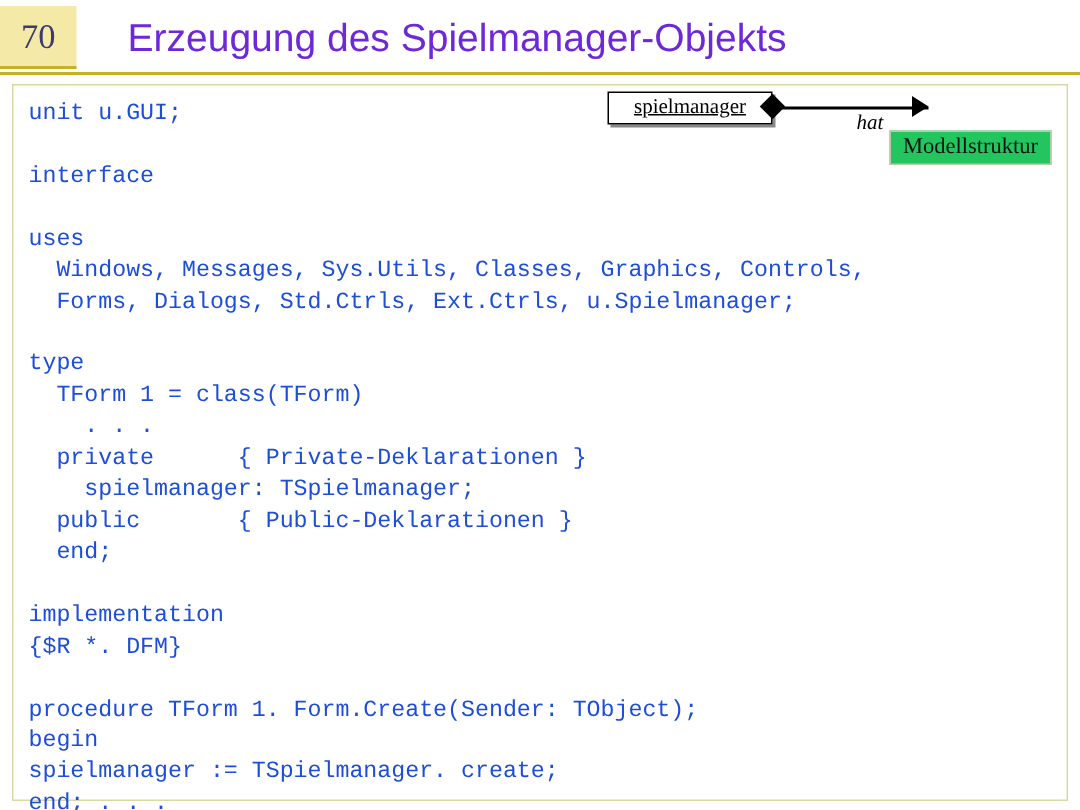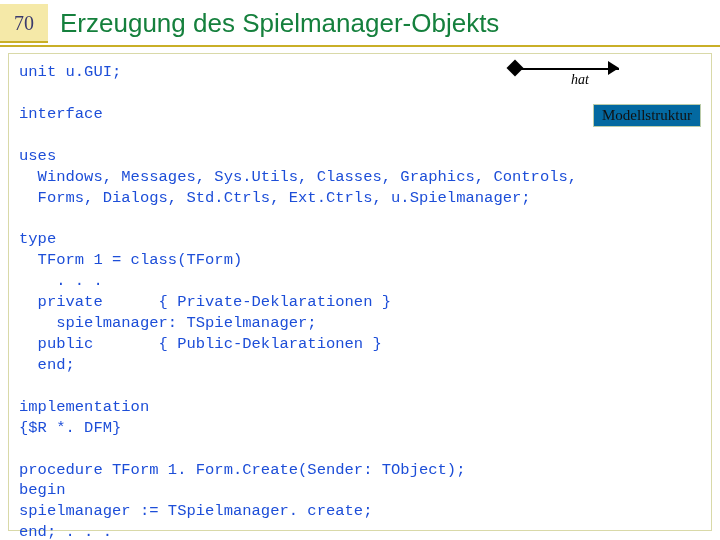--- a/index.html
+++ b/index.html
@@ -14,29 +14,29 @@
   .header-bar {
     display: flex;
     align-items: center;
     border-bottom: 2px solid #c9af27;
     padding: 4px 0 2px 0;
   }
   .page-num {
     background: #f5e9a8;
     border-bottom: 2px solid #c9af27;
     padding: 8px 14px 6px 14px;
-    font-size: 20px;
+    font-size: 23px;
     color: #3b3b6d;
     font-family: "Times New Roman", serif;
     text-align: center;
   }
   .title {
     font-size: 26px;
-    color: #15803d;
-    padding-left: 12px;
+    color: #6d28d9;
+    padding-left: 34px;
     font-family: Verdana, Geneva, sans-serif;
     font-weight: 400;
   }
   .content-area {
     position: relative;
     border: 1px solid #d9d9a8;
     margin: 6px 8px 0 8px;
     padding: 8px 10px 10px 10px;
     height: 478px;
     box-sizing: border-box;
@@ -108,40 +108,41 @@
     position: absolute;
     top: 16px;
     left: 172px;
     font-family: "Times New Roman", serif;
     font-size: 14px;
     font-style: italic;
   }
   .caption-box {
     position: absolute;
     right: 4px;
-    top: 48px;
+    top: 28px;
     border: 1px solid #bca;
-    background: #0369a1;
+    background: #22c55e;
     padding: 2px 8px;
     font-family: "Times New Roman", serif;
     font-size: 15px;
     color: #111;
   }
 </style>
 </head>
 <body>
 
 <div class="header-bar">
   <div class="page-num">70</div>
   <div class="title">Erzeugung des Spielmanager-Objekts</div>
 </div>
 
 <div class="content-area">
 
   <div class="diagram">
+    <div class="box spiel">spielmanager</div>
     <div class="diamond"></div>
     <div class="connector"></div>
     <div class="arrowhead"></div>
     <div class="rel-label">hat</div>
     <div class="caption-box">Modellstruktur</div>
   </div>
 
   <div class="code-block"><span>unit u.GUI;</span>
 <span></span>
 <span>interface</span>

